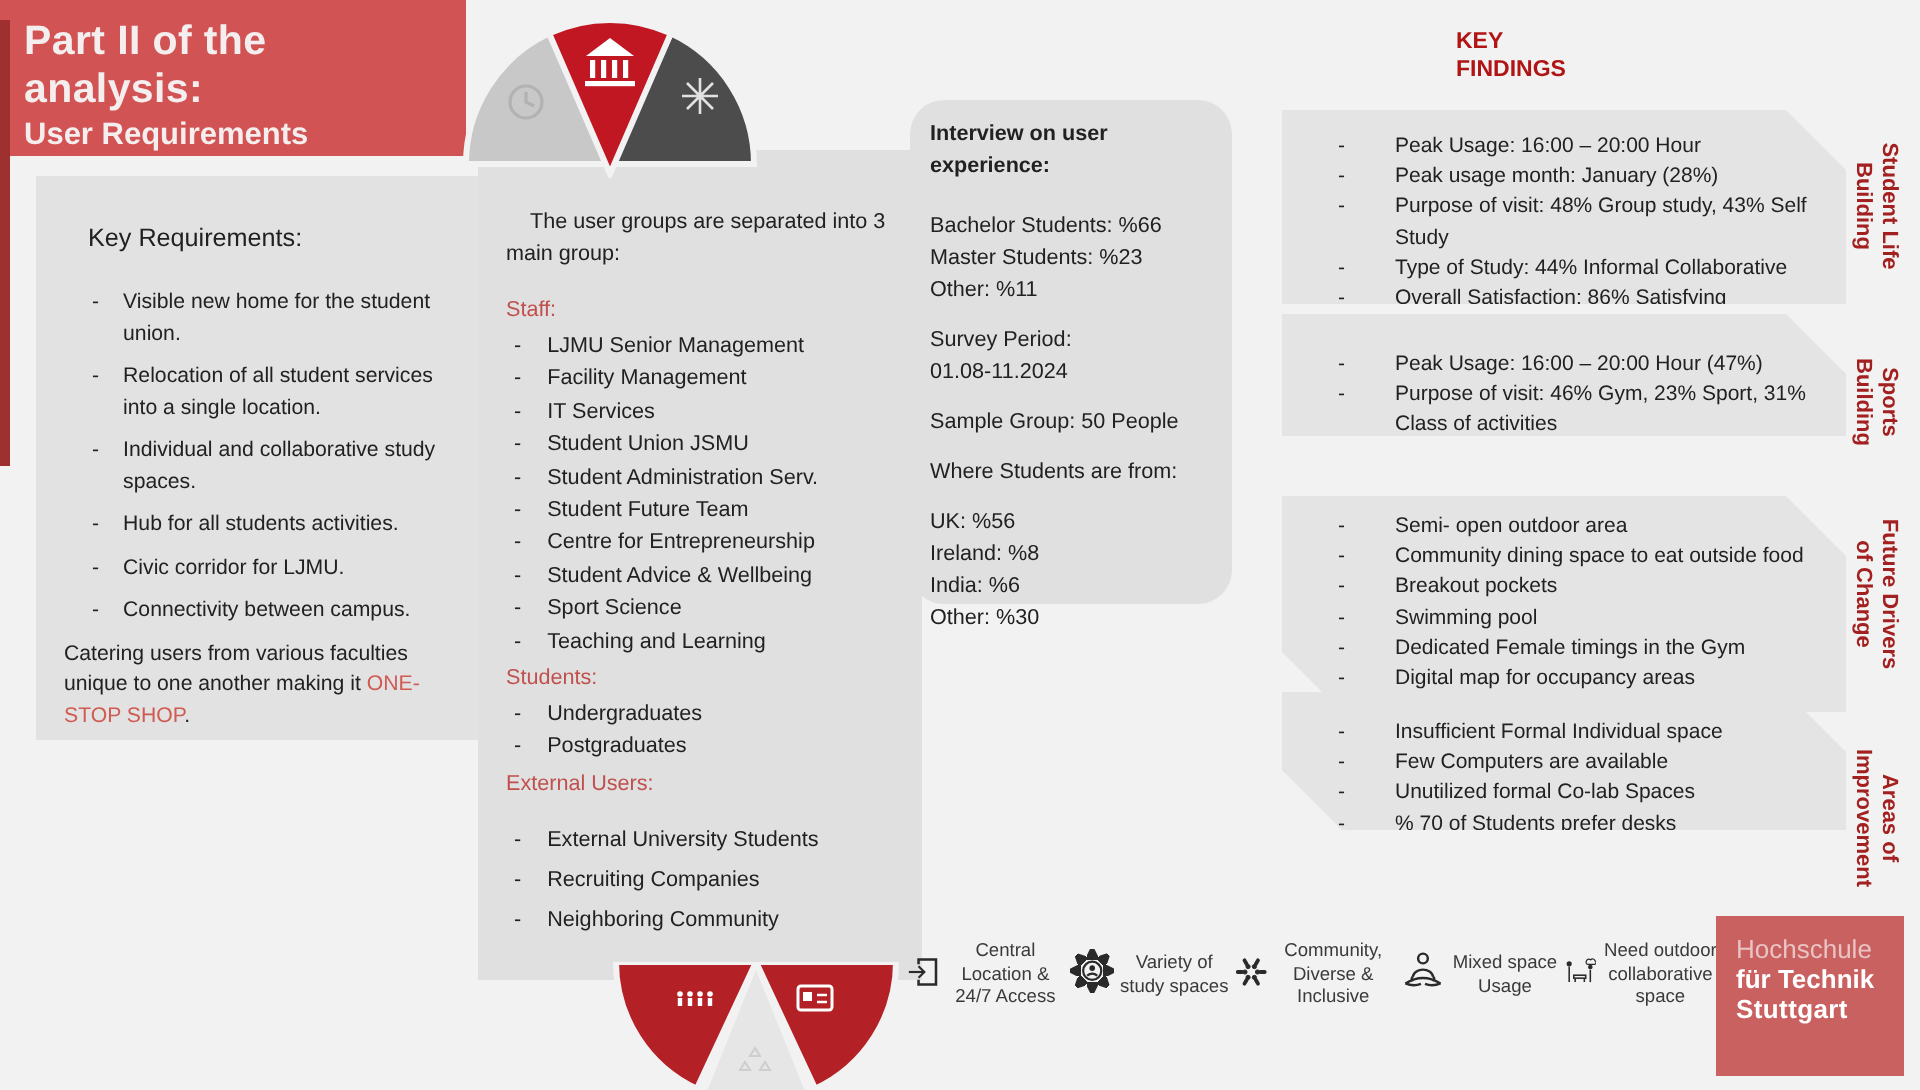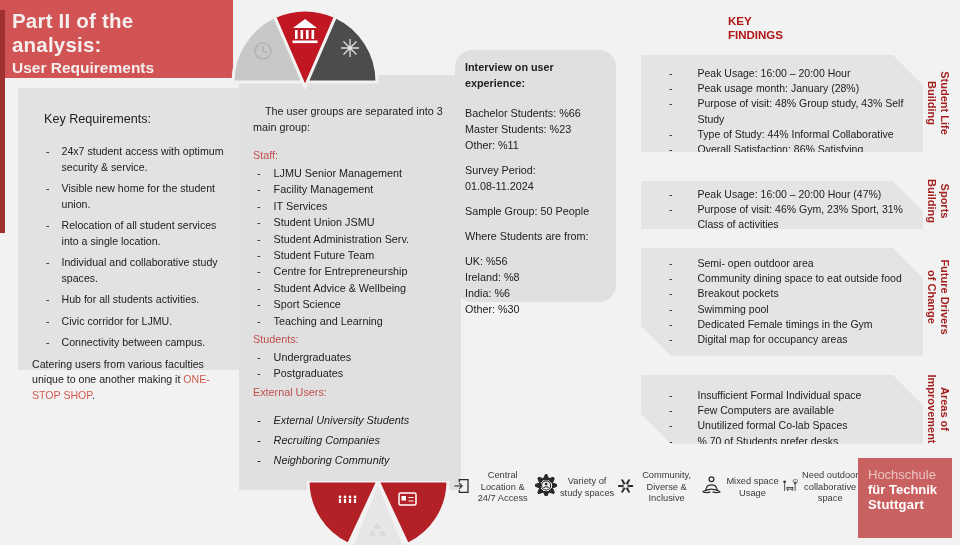--- a/index.html
+++ b/index.html
@@ -25,21 +25,21 @@
   .kr-li::before { content:"-"; }
   .kreq-note { line-height:15.5px; margin-top:2px; }
   .hl-red { color:#cf5b52; }
 
   
   .ugroups { left:239px; top:75px; width:222px; height:415px; padding:28px 12px 8px 14px; font-size:10.8px; background:#e1e0e0; }
   .ug-intro { line-height:16px; margin-bottom:14px; text-indent:12px; }
   .ug-label { color:#c0504d; margin:4px 0 4px 0; }
   .ug-li { display:flex; gap:13px; padding-left:4px; line-height:16.4px; }
   .ug-li::before { content:"-"; }
-  .ug-li.wide { line-height:20px;font-style:italic; }
+  .ug-li.wide { line-height:20px; }
   .ug-gap { height:8px; }
 
   
   .fan { z-index:3; }
 
   
   .iview { left:455px; top:50px; width:161px; height:252px; padding:9px 10px; font-size:10.8px; background:#e1e0e0;border-radius:17px; }
   .iv-title { font-weight:bold; line-height:16px; margin-bottom:14px; width:110px; }
   .iv-line { line-height:16px; min-height:9px; }
 
@@ -73,21 +73,20 @@
   <div class="abs hdr">
     <div class="hdr-title">Part II of the analysis:</div>
     <div class="hdr-sub">User Requirements</div>
   </div>
   <div class="abs left-strip"></div>
 
   <div class="abs panel kreq">
     <div class="kreq-title">Key Requirements:</div>
     <div>
 
-    <div class="kr-li">24x7 student access with optimum security &amp; service.</div>
         <div class="kr-li">Visible new home for the student union.</div>
         <div class="kr-li">Relocation of all student services into a single location.</div>
         <div class="kr-li">Individual and collaborative study spaces.</div>
         <div class="kr-li">Hub for all students activities.</div>
         <div class="kr-li">Civic corridor for LJMU.</div>
         <div class="kr-li">Connectivity between campus.</div>
       </div>
     <div class="kreq-note">
       <span>Catering users from various faculties unique to one another making it </span><span class="hl-red">ONE-STOP SHOP</span><span>.</span>
     </div>
@@ -204,21 +203,21 @@
       <div class="kf-li">Peak usage month: January (28%)</div>
       <div class="kf-li">Purpose of visit: 48% Group study, 43% Self Study</div>
       <div class="kf-li">Type of Study: 44% Informal Collaborative</div>
       <div class="kf-li">Overall Satisfaction: 86% Satisfying</div>
     </div>
   <div class="abs vlabel" style="left:938px;top:103px">
       <span>Student Life
 Building</span>
     </div>
 
-  <div class="abs kf-box cut-tr" style="top:181px;height:48px;padding-top:6px">
+  <div class="abs kf-box cut-tr" style="top:157px;height:61px;padding-top:18px">
 
   <div class="kf-li">Peak Usage: 16:00 – 20:00 Hour (47%)</div>
       <div class="kf-li">Purpose of visit: 46% Gym, 23% Sport, 31% Class of activities</div>
       <div class="kf-li">Overall Satisfaction: 91% Satisfying</div>
     </div>
   <div class="abs vlabel" style="left:938px;top:201px">
       <span>Sports
 Building</span>
     </div>
 
@@ -229,21 +228,21 @@
       <div class="kf-li">Breakout pockets</div>
       <div class="kf-li">Swimming pool</div>
       <div class="kf-li">Dedicated Female timings in the Gym</div>
       <div class="kf-li">Digital map for occupancy areas</div>
     </div>
   <div class="abs vlabel" style="left:938px;top:297px">
       <span>Future Drivers
 of Change</span>
     </div>
 
-  <div class="abs kf-box cut-tr-bl" style="top:375px;height:69px;padding-top:13px">
+  <div class="abs kf-box cut-tr-bl" style="top:346px;height:69px;padding-top:13px">
 
   <div class="kf-li">Insufficient Formal Individual space</div>
       <div class="kf-li">Few Computers are available</div>
       <div class="kf-li">Unutilized formal Co-lab Spaces</div>
       <div class="kf-li">% 70 of Students prefer desks</div>
     </div>
   <div class="abs vlabel" style="left:938px;top:409px">
       <span>Areas of
 Improvement</span>
     </div>

